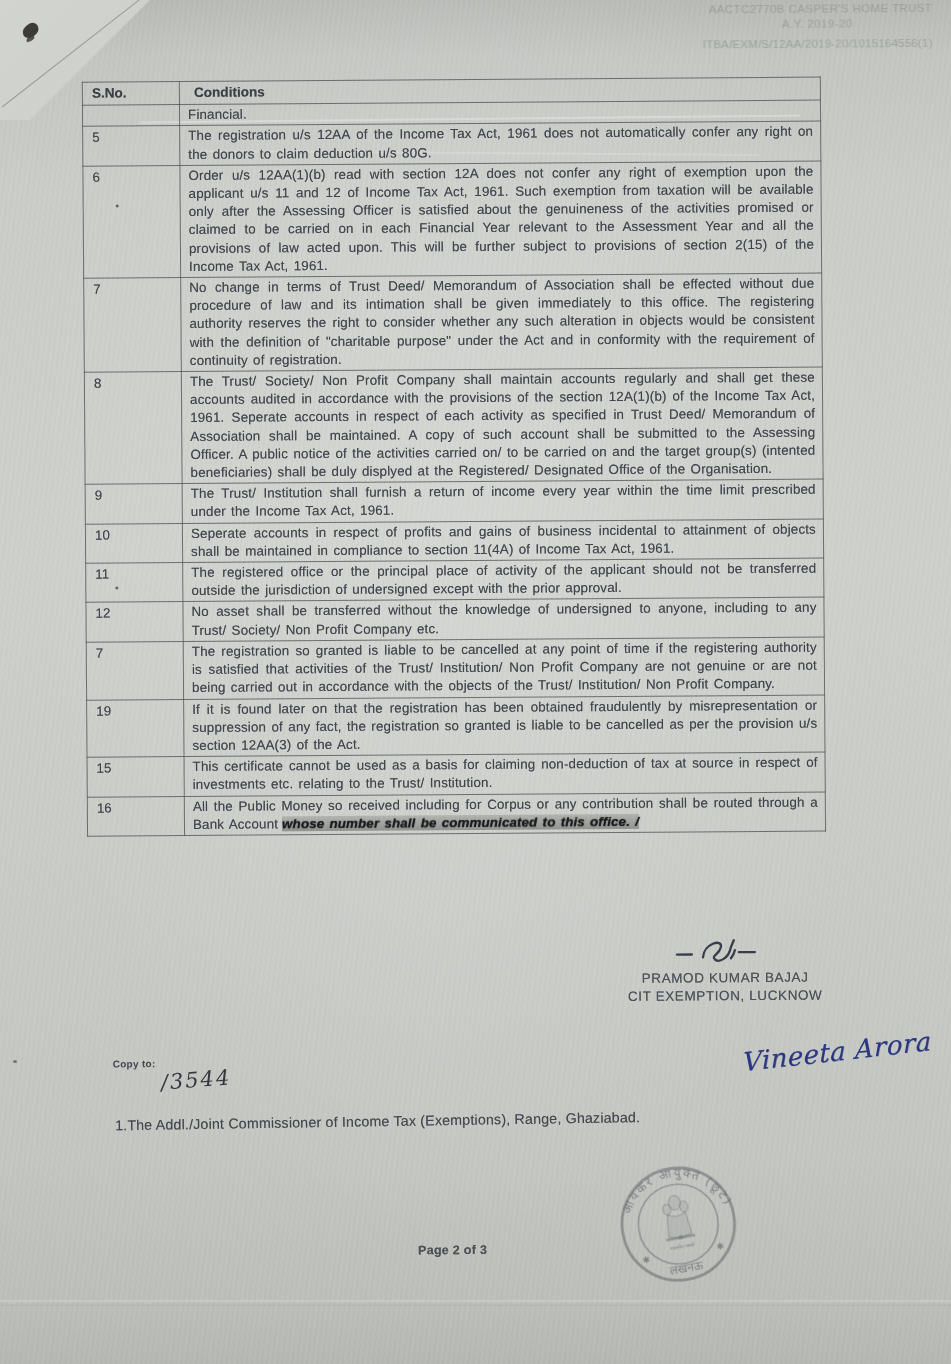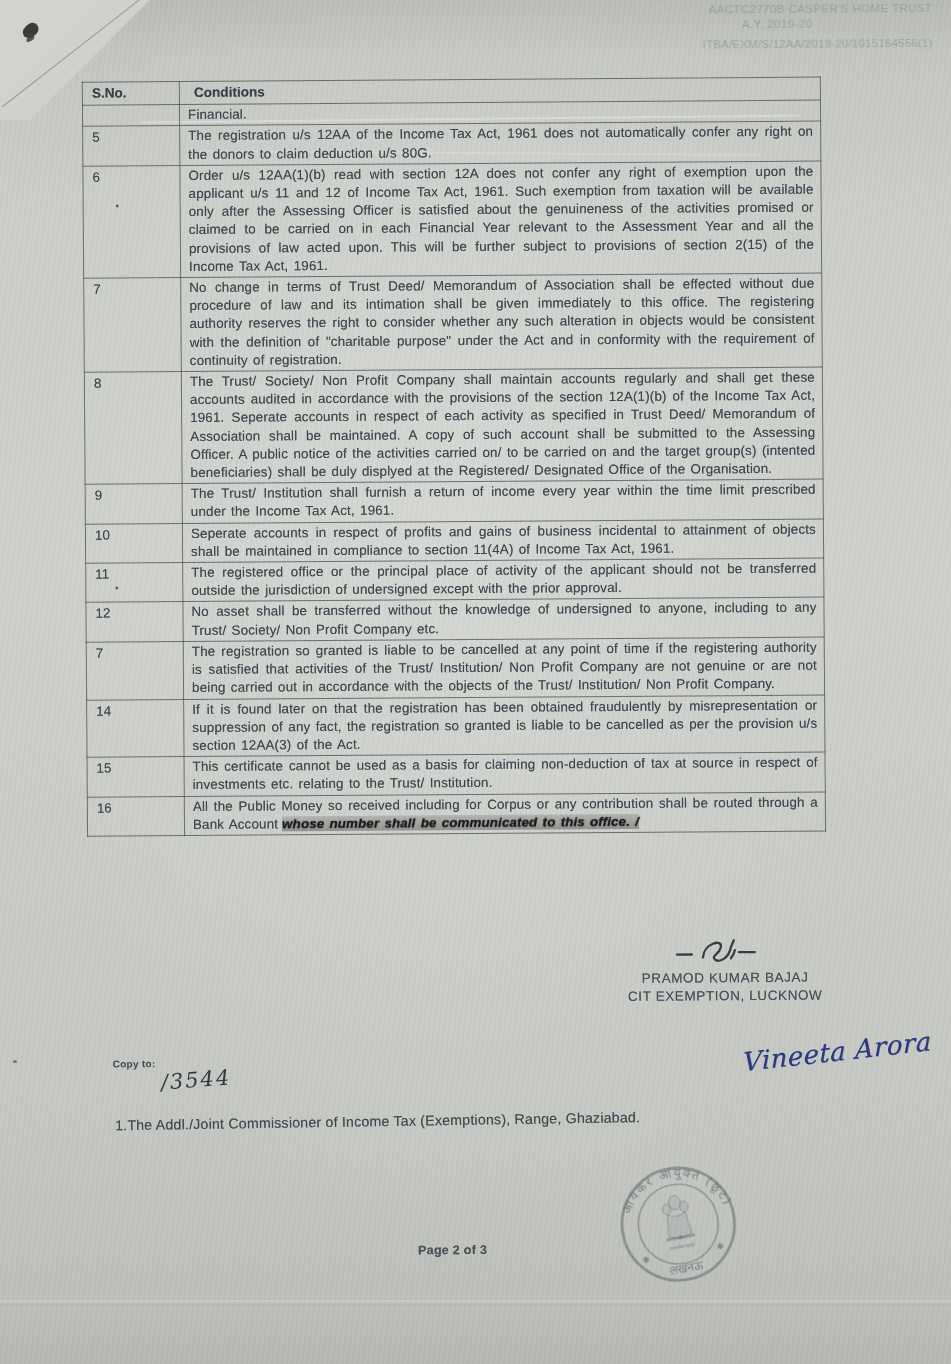--- a/index.html
+++ b/index.html
@@ -24,21 +24,21 @@
   .speck{position:absolute;width:4px;height:3px;background:rgba(60,60,58,0.6);border-radius:50%;}
   .crease-h{position:absolute;left:0;width:100%;height:6px;
     background:linear-gradient(180deg,rgba(255,255,255,0.22),rgba(0,0,0,0.05));}
   .crease-soft{position:absolute;height:2px;background:rgba(255,255,255,0.28);border-radius:2px;}
   .doc{position:absolute;inset:0;transform:rotate(-0.4deg);color:#434951;}
 
   
   .faint-header{position:absolute;top:4px;right:14px;text-align:right;
     color:rgba(125,136,132,0.55);font-size:11.5px;line-height:15px;letter-spacing:0.4px;
     filter:blur(0.3px);}
-  .faint-header .fh2{margin-right:120px;}
+  .faint-header .fh2{margin-right:80px;}
   .faint-header .fh3{margin-top:5px;letter-spacing:0.2px;}
 
   
   table.cond-table{position:absolute;left:86px;top:79px;width:739px;
     border-collapse:collapse;table-layout:fixed;
     font-size:13.4px;line-height:18.2px;color:#3f454d;
     text-shadow:0 0 0.5px rgba(63,69,77,0.55);}
   col.c1{width:97px;}
   .cond-table th,.cond-table td{border:1.4px solid rgba(75,78,80,0.75);}
   .cond-table th{font-weight:bold;color:#3a4046;text-align:left;padding:2px 6px 2px 9px;font-size:13.6px;}
@@ -151,21 +151,21 @@
             <td class="sno">12</td>
             <td class="cond"><span>No asset shall be transferred without the knowledge of undersigned to anyone, including to any Trust/ Society/ Non Profit Company etc.</span></td>
           </tr>
 
           <tr>
             <td class="sno">7</td>
             <td class="cond"><span>The registration so granted is liable to be cancelled at any point of time if the registering authority is satisfied that activities of the Trust/ Institution/ Non Profit Company are not genuine or are not being carried out in accordance with the objects of the Trust/ Institution/ Non Profit Company.</span></td>
           </tr>
 
           <tr>
-            <td class="sno">14</td>
+            <td class="sno">19</td>
             <td class="cond"><span>If it is found later on that the registration has been obtained fraudulently by misrepresentation or suppression of any fact, the registration so granted is liable to be cancelled as per the provision u/s section 12AA(3) of the Act.</span></td>
           </tr>
 
           <tr>
             <td class="sno">15</td>
             <td class="cond"><span>This certificate cannot be used as a basis for claiming non-deduction of tax at source in respect of investments etc. relating to the Trust/ Institution.</span></td>
           </tr>
 
           <tr>
             <td class="sno">16</td>

